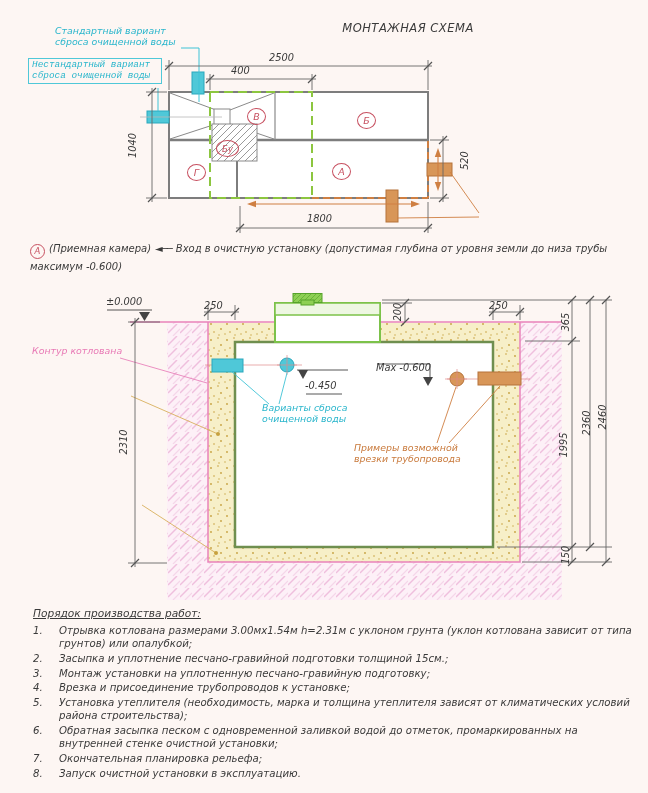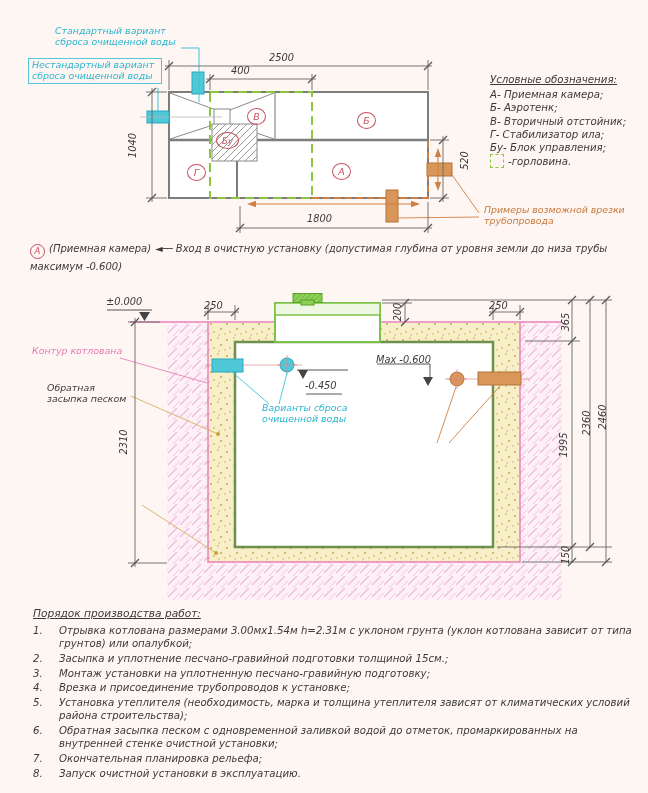--- a/index.html
+++ b/index.html
@@ -7,21 +7,21 @@
         font-family:"DejaVu Sans",sans-serif;font-style:italic;color:#3a3a3a;}
   svg.linework{position:absolute;left:0;top:0;}
   .t{position:absolute;font-size:10px;line-height:1.15;white-space:pre-line;}
   .c{text-align:left;}
   .nowrap{white-space:nowrap;}
   .title{font-size:11.5px;letter-spacing:.5px;text-align:center;width:220px;}
   .cyan{color:#2ab6cc;}
   .orange{color:#c97a3c;}
   .pink{color:#e879b5;}
   .small{font-size:9.4px;}
-  .box-cyan{border:1px solid #4fc8d8;padding:1px 3px;}
+  .box-cyan{border:1px solid #4fc8d8;padding:1px 3px;font-family:Liberation Mono, monospace;}
   .rot{transform:rotate(-90deg);transform-origin:50% 50%;text-align:center;}
   .dim{font-size:9.8px;}
   .circ{position:absolute;border:1px solid #c75060;color:#c75060;border-radius:50%;
         display:flex;align-items:center;justify-content:center;font-size:9.5px;}
   .legend{position:absolute;left:490px;top:73px;font-size:10.2px;line-height:13.2px;width:155px;}
   .legend .hd{text-decoration:underline;margin-bottom:2px;}
   .legend .row{display:flex;align-items:center;}
   .lsq{width:12px;height:12px;border:1.5px dashed #8cc63f;margin-right:4px;flex:0 0 auto;}
   .note{position:absolute;left:30px;width:600px;font-size:10px;line-height:15px;}
   .nmark{display:inline-flex;width:13px;height:13px;border:1px solid #c75060;color:#c75060;
@@ -185,76 +185,63 @@
       <line x1="590" y1="300" x2="590" y2="547"></line>
       <line x1="606" y1="300" x2="606" y2="562"></line>
       <path d="M204,316 l8,-8 M231,316 l8,-8 M489,316 l8,-8 M516,316 l8,-8
                M401,307 l8,-8 M401,326 l8,-8 M131,326 l8,-8 M131,567 l8,-8
                M568,304 l8,-8 M568,345 l8,-8 M568,551 l8,-8 M568,566 l8,-8
                M586,304 l8,-8 M586,551 l8,-8 M602,304 l8,-8 M602,566 l8,-8" stroke="#555" stroke-width="1.2"></path>
     </g>
   </g>
 </svg>
 
+<div class="t title" style="left:298px;top:22px;">МОНТАЖНАЯ СХЕМА</div>
 
 <div class="t cyan small c" style="left:55px;top:26px;width:128px;">Стандартный вариант
 сброса очищенной воды</div>
 <div class="t cyan small box-cyan" style="left:28px;top:58px;width:126px;">Нестандартный вариант
 сброса очищенной воды</div>
 
-<div class="legend">
-  <div class="hd">Условные обозначения:</div>
-  <div>А- Приемная камера;</div>
-  <div>Б- Аэротенк;</div>
-  <div>В- Вторичный отстойник;</div>
-  <div>Г- Стабилизатор ила;</div>
-  <div>Бу- Блок управления;</div>
-  <div class="row">
-    <span class="lsq"></span>
-    <span>-горловина.</span>
-  </div>
-</div>
 
 <div class="t dim c" style="left:269px;top:52px;width:60px;">2500</div>
 <div class="t dim c" style="left:231px;top:65px;width:60px;">400</div>
 <div class="t dim rot" style="left:103px;top:139px;width:60px;height:13px;">1040</div>
 <div class="t dim rot" style="left:435px;top:154px;width:60px;height:13px;">520</div>
 <div class="t dim c" style="left:307px;top:213px;width:60px;">1800</div>
 
 <div class="circ" style="left:332px;top:163px;width:17px;height:15px;">А</div>
 <div class="circ" style="left:357px;top:112px;width:17px;height:15px;">Б</div>
 <div class="circ" style="left:247px;top:108px;width:17px;height:15px;">В</div>
 <div class="circ" style="left:187px;top:164px;width:17px;height:15px;">Г</div>
-<div class="circ" style="left:216px;top:132px;width:21px;height:15px;font-size:8.5px;">Бу</div>
-
-<div class="t orange small" style="left:484px;top:205px;width:160px;">Примеры возможной врезки
-трубопровода</div>
+<div class="circ" style="left:216px;top:140px;width:21px;height:15px;font-size:8.5px;">Бу</div>
+
 
 <div class="note" style="top:241px;">
   <span class="nmark">А</span><span>(Приемная камера)</span><span class="narrow">◄──</span><span>Вход в очистную установку (допустимая глубина от уровня земли до низа трубы максимум -0.600)</span>
 </div>
 
 <div class="t dim nowrap" style="left:106px;top:296px;">±0.000</div>
 <div class="t dim c" style="left:204px;top:300px;width:36px;">250</div>
 <div class="t dim c" style="left:489px;top:300px;width:36px;">250</div>
 <div class="t dim rot" style="left:368px;top:306px;width:60px;height:12px;">200</div>
 <div class="t dim rot" style="left:536px;top:316px;width:60px;height:12px;">365</div>
 <div class="t dim rot" style="left:94px;top:436px;width:60px;height:12px;">2310</div>
 <div class="t dim rot" style="left:534px;top:439px;width:60px;height:12px;">1995</div>
 <div class="t dim rot" style="left:557px;top:417px;width:60px;height:12px;">2360</div>
 <div class="t dim rot" style="left:573px;top:411px;width:60px;height:12px;">2460</div>
 <div class="t dim rot" style="left:536px;top:549px;width:60px;height:12px;">150</div>
 
 <div class="t pink small nowrap" style="left:32px;top:346px;">Контур котлована</div>
-<div class="t small" style="left:47px;top:383px;width:110px;">Обратная
-засыпка песком</div>
 <div class="t cyan small" style="left:262px;top:403px;width:110px;">Варианты сброса
 очищенной воды</div>
-<div class="t dim nowrap" style="left:376px;top:354px;">Max -0.600</div>
+<div class="t dim nowrap" style="left:376px;top:362px;">Max -0.600</div>
 <div class="t dim nowrap" style="left:305px;top:380px;">-0.450</div>
+<div class="t orange small" style="left:354px;top:443px;width:130px;">Примеры возможной
+врезки трубопровода</div>
 
 <div class="work">
   <div class="hd">Порядок производства работ:</div>
   <div class="row">
         <span class="num">1.</span>
         <span class="txt">Отрывка котлована размерами 3.00мх1.54м h=2.31м с уклоном грунта (уклон котлована зависит от типа грунтов) или опалубкой;</span>
       </div>
   <div class="row">
         <span class="num">2.</span>
         <span class="txt">Засыпка и уплотнение песчано-гравийной подготовки толщиной 15см.;</span>

